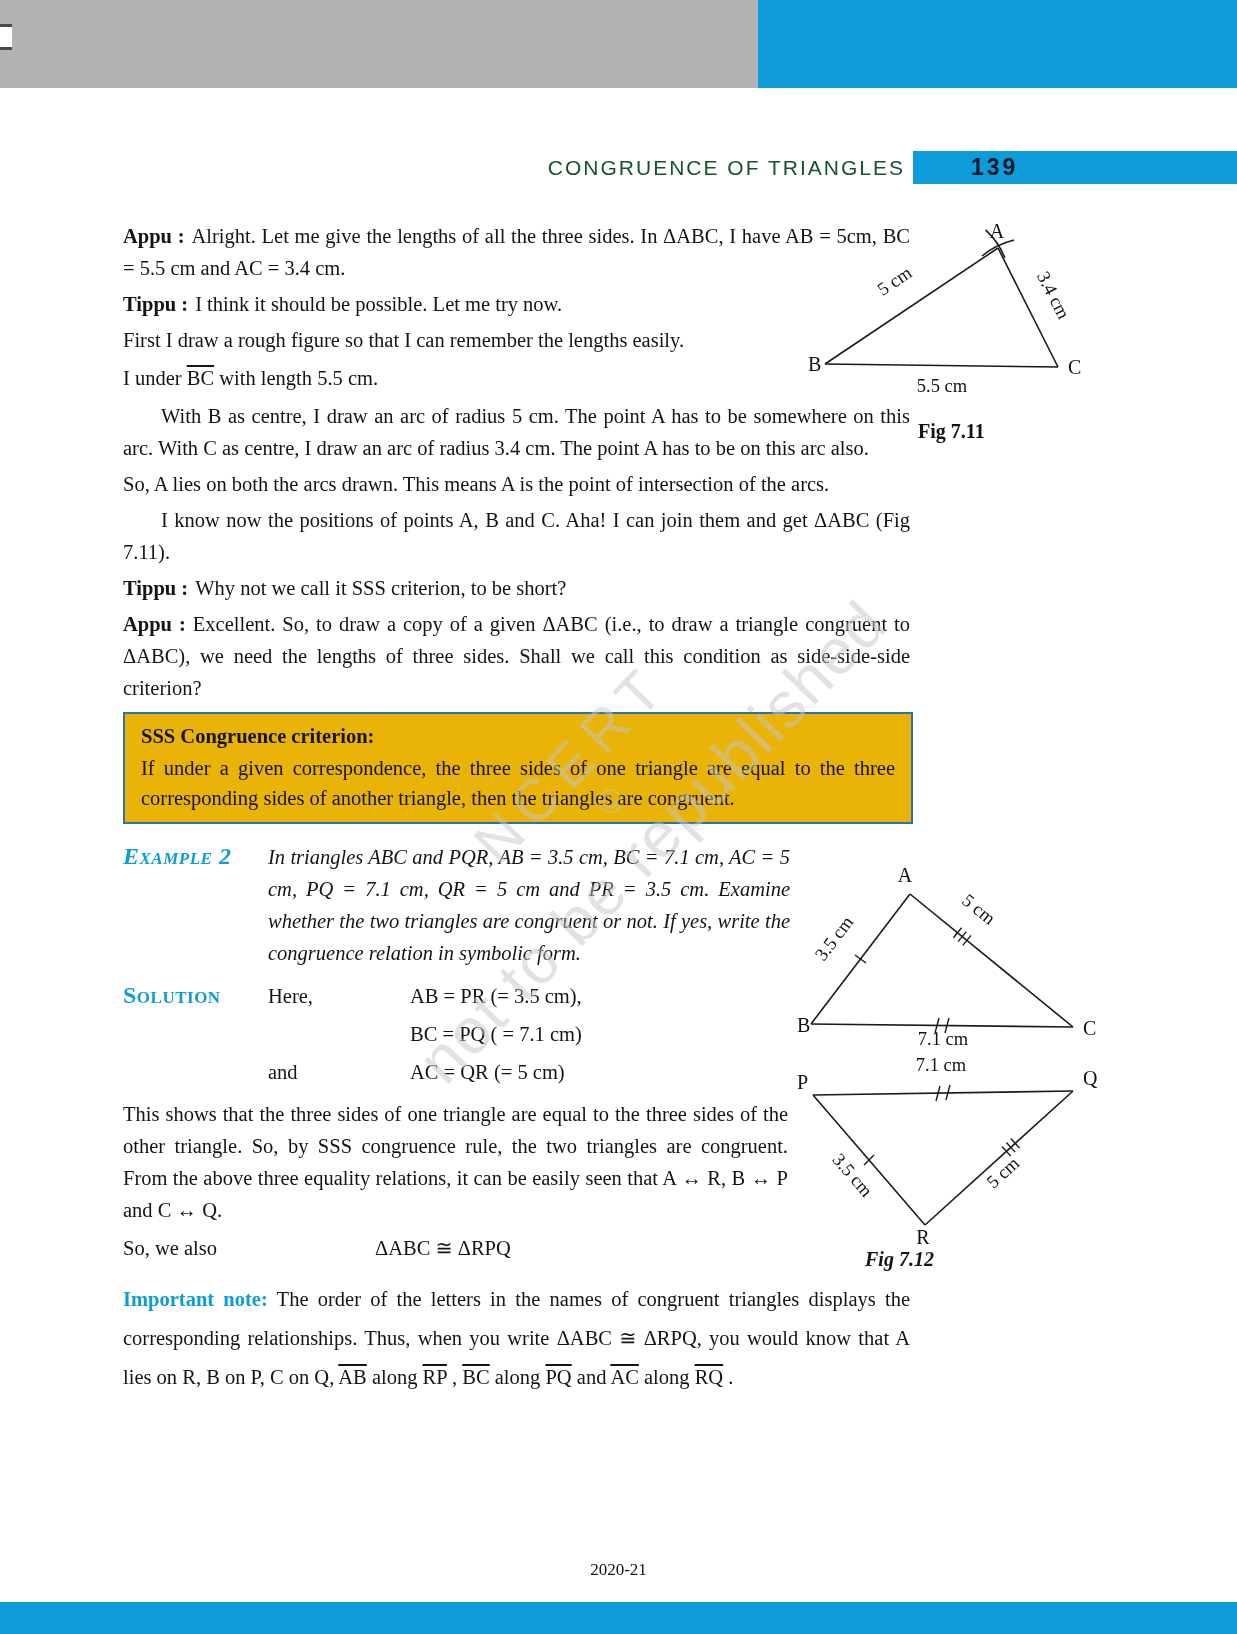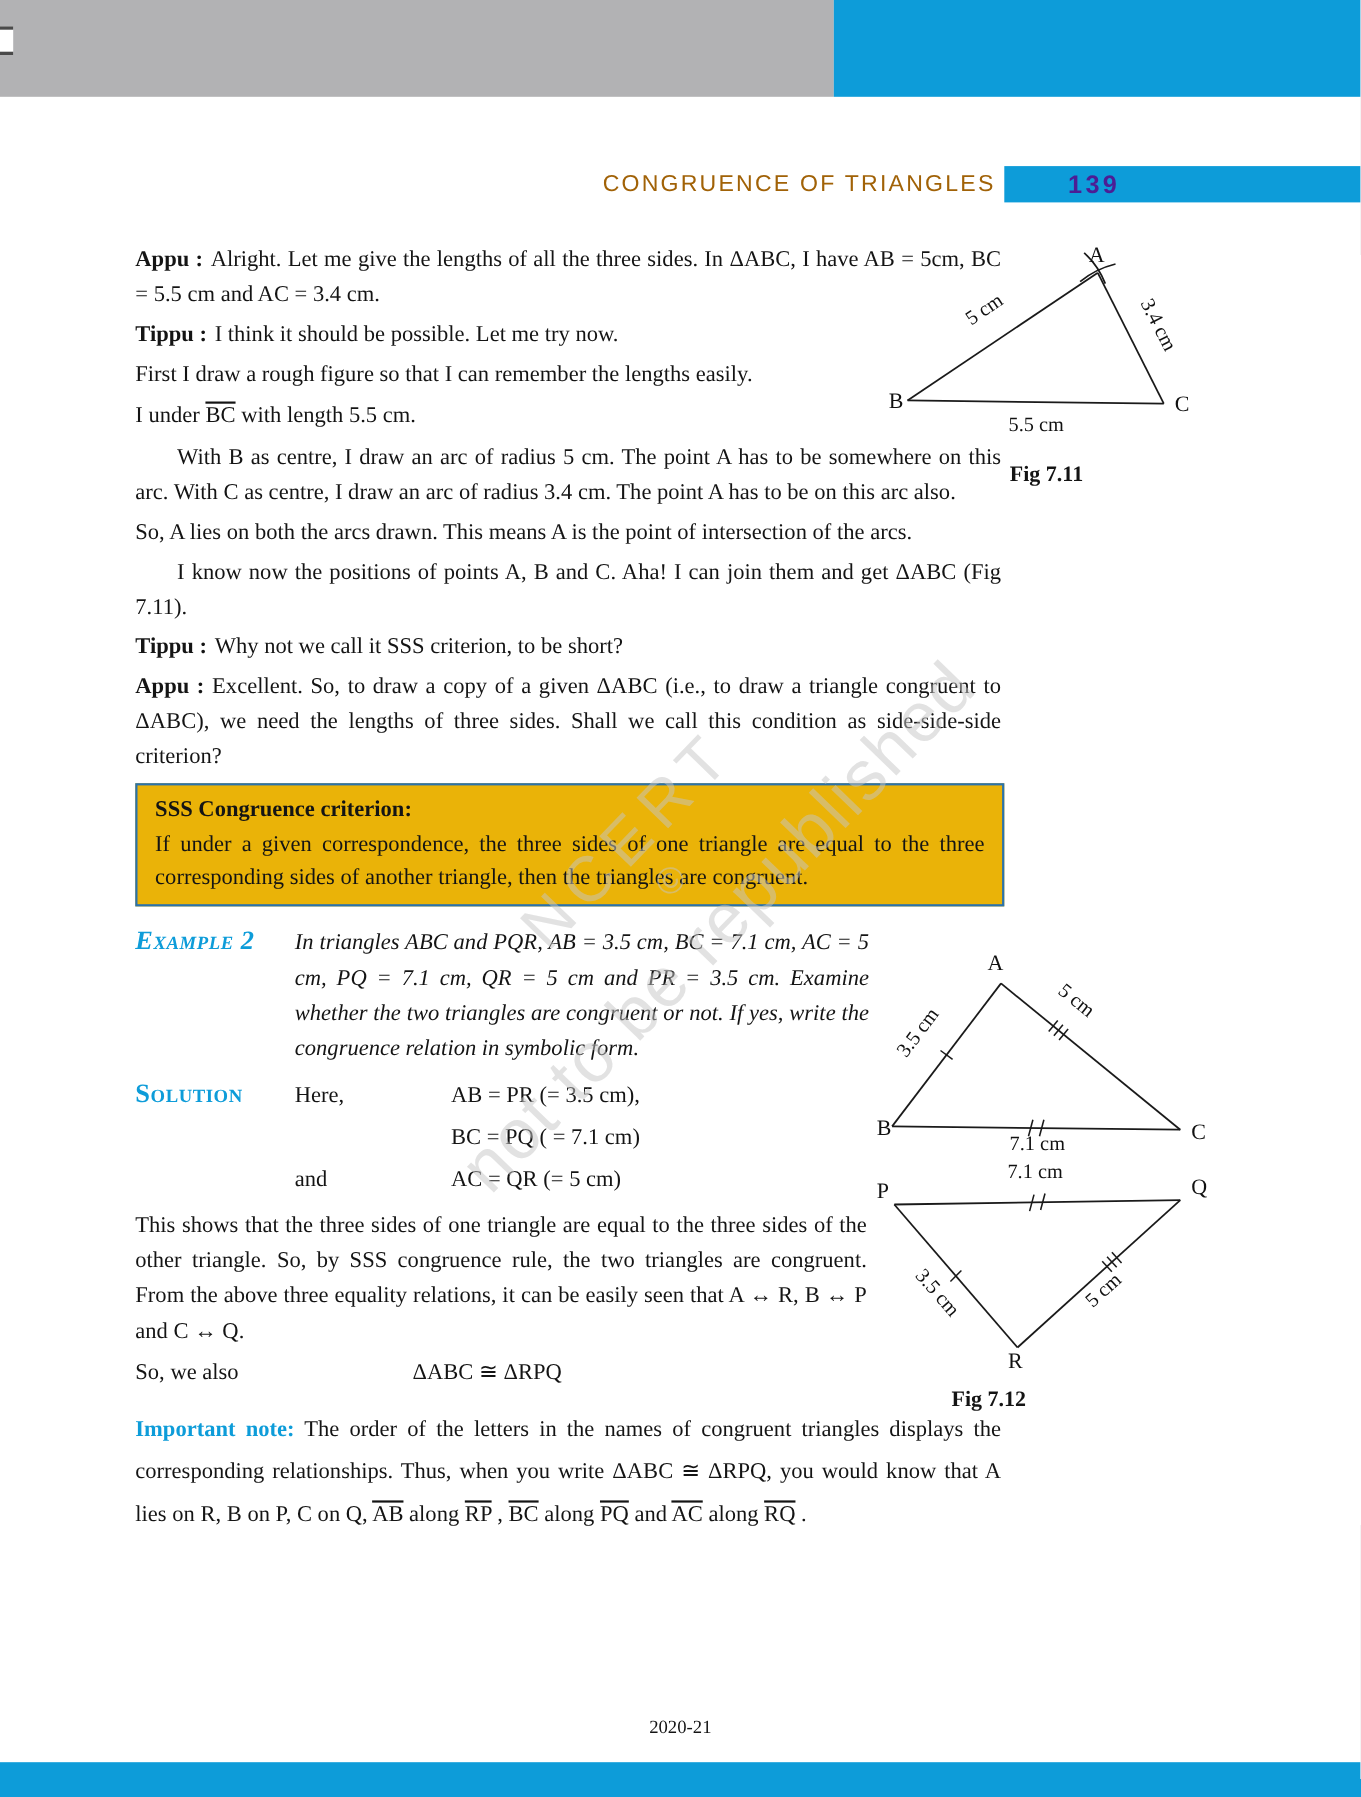--- a/index.html
+++ b/index.html
@@ -10,23 +10,23 @@
     font-family:"Liberation Serif","DejaVu Serif",serif; color:#141414;
   }
   
   .topbar-gray { position:absolute; left:0; top:0; width:758px; height:88px; background:#b2b2b4; }
   .topbar-blue { position:absolute; left:758px; top:0; width:479px; height:88px; background:#0d9cd9; }
   .printmark { position:absolute; left:0; top:24px; width:12px; height:26px; background:#ffffff;
                border-top:3px solid #4a4a4a; border-bottom:3px solid #4a4a4a; }
   
   .runhead-title { position:absolute; left:0; top:156px; width:905px; text-align:right;
     font-family:"Liberation Sans","DejaVu Sans",sans-serif; font-size:21px; letter-spacing:2px;
-    color:#a16207; }
+    color:#14532d; }
   .pagenum-box { position:absolute; left:913px; top:151px; width:324px; height:33px; background:#0d9cd9; }
-  .pagenum-box span { display:block; padding-left:58px; line-height:33px; color:#4c1d95;
+  .pagenum-box span { display:block; padding-left:58px; line-height:33px; color:#0f172a;
     font-family:"Liberation Sans","DejaVu Sans",sans-serif; font-weight:bold; font-size:23px; letter-spacing:3px; }
   
   .content { position:absolute; left:123px; top:220px; width:990px;
     font-size:20.5px; line-height:32px; text-align:justify; }
   .content p { margin:0 0 4px; width:787px; }
   .content p.mb6 { margin-bottom:6px; }
   .indent { text-indent:38px; }
   .speaker { font-weight:bold; margin-right:7px; }
   .ovl { text-decoration:overline; }
   
@@ -51,21 +51,21 @@
   
   .note { width:787px !important; line-height:39px !important; }
   .note-label { color:#0d9cd9; font-weight:bold; }
   
   .figure { position:absolute; }
   .figure svg { display:block; }
   .figure svg text { font-family:"Liberation Serif","DejaVu Serif",serif; font-size:18.5px; fill:#111; }
   .figure svg text.vtx { font-size:20px; }
   .figcap { font-weight:bold; font-size:20px; line-height:22px; color:#141414; }
   .figcap711 { padding-left:118px; margin-top:20px; }
-  .figcap712 { padding-left:70px; margin-top:14px; }
+  .figcap712 { padding-left:70px; margin-top:1px;font-style:italic; }
   
   .watermark { position:absolute; left:290px; top:700px; width:700px; height:260px;
     transform:rotate(-46deg); color:#c6c6c6; opacity:0.5; pointer-events:none;
     text-align:center; font-family:"Liberation Sans","DejaVu Sans",sans-serif; z-index:5; }
   .wm1 { font-size:58px; letter-spacing:10px; }
   .wm2 { font-size:34px; margin:2px 0; }
   .wm3 { font-size:64px; letter-spacing:2px; }
   
   .footer { position:absolute; left:0; top:1560px; width:100%; text-align:center; font-size:17px; }
   .bottombar { position:absolute; left:0; top:1602px; width:100%; height:32px; background:#0d9cd9; }

